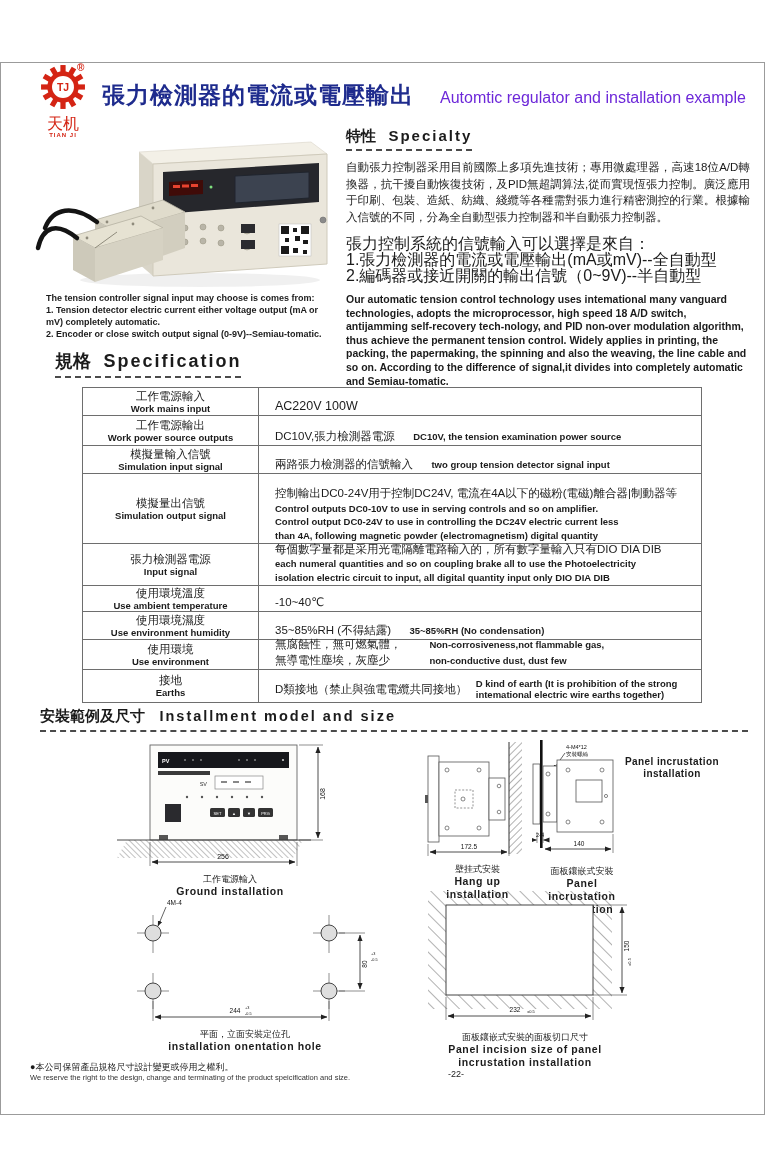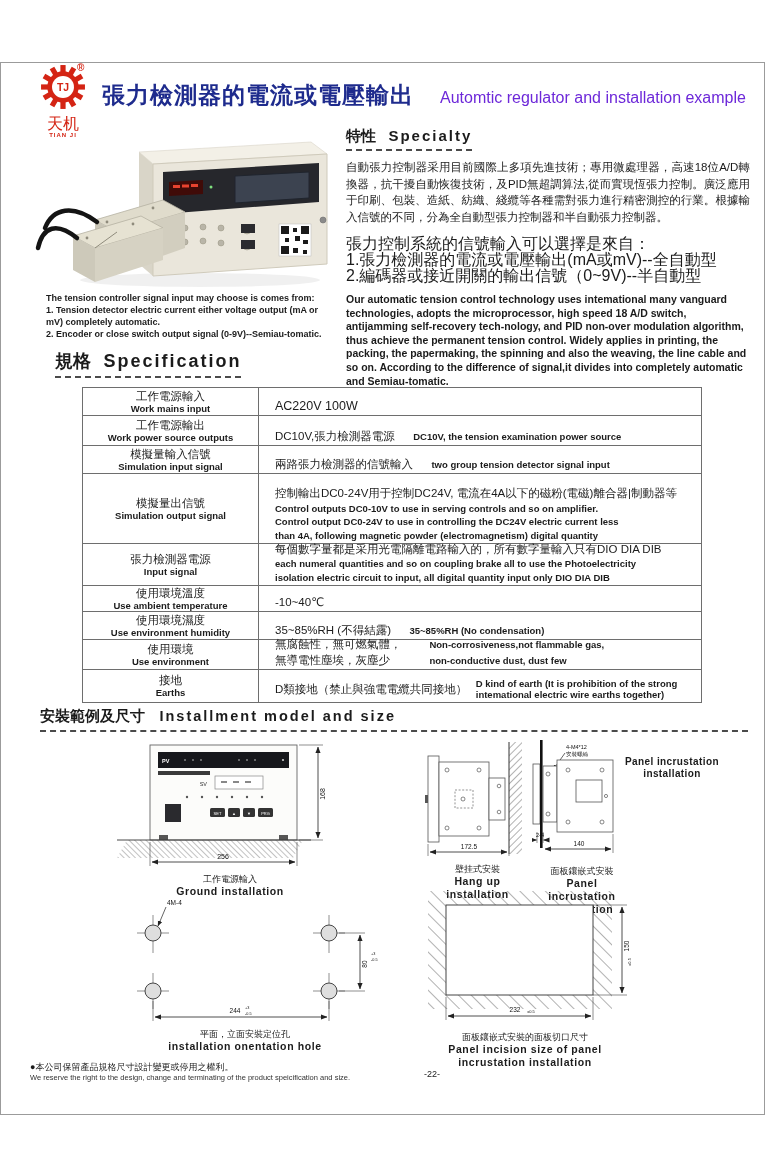--- a/index.html
+++ b/index.html
@@ -519,15 +519,15 @@
     <div style="width:260px">
       <div class="capcn">平面，立面安裝定位孔</div>
       <div class="capen">installation onentation hole</div>
     </div>
   </div>
 
   <div class="abs" style="left:30px;top:1061px;width:420px">
     <div class="foot-cn">●本公司保留產品規格尺寸設計變更或停用之權利。</div>
     <div class="foot-en">We reserve the right to the design, change and terminating of the product speicification and size.</div>
   </div>
-  <div class="abs pagenum" style="left:424px;top:1069px">-22-</div>
+  <div class="abs pagenum" style="left:448px;top:1069px">-22-</div>
 
 </div>
 
 </body></html>

